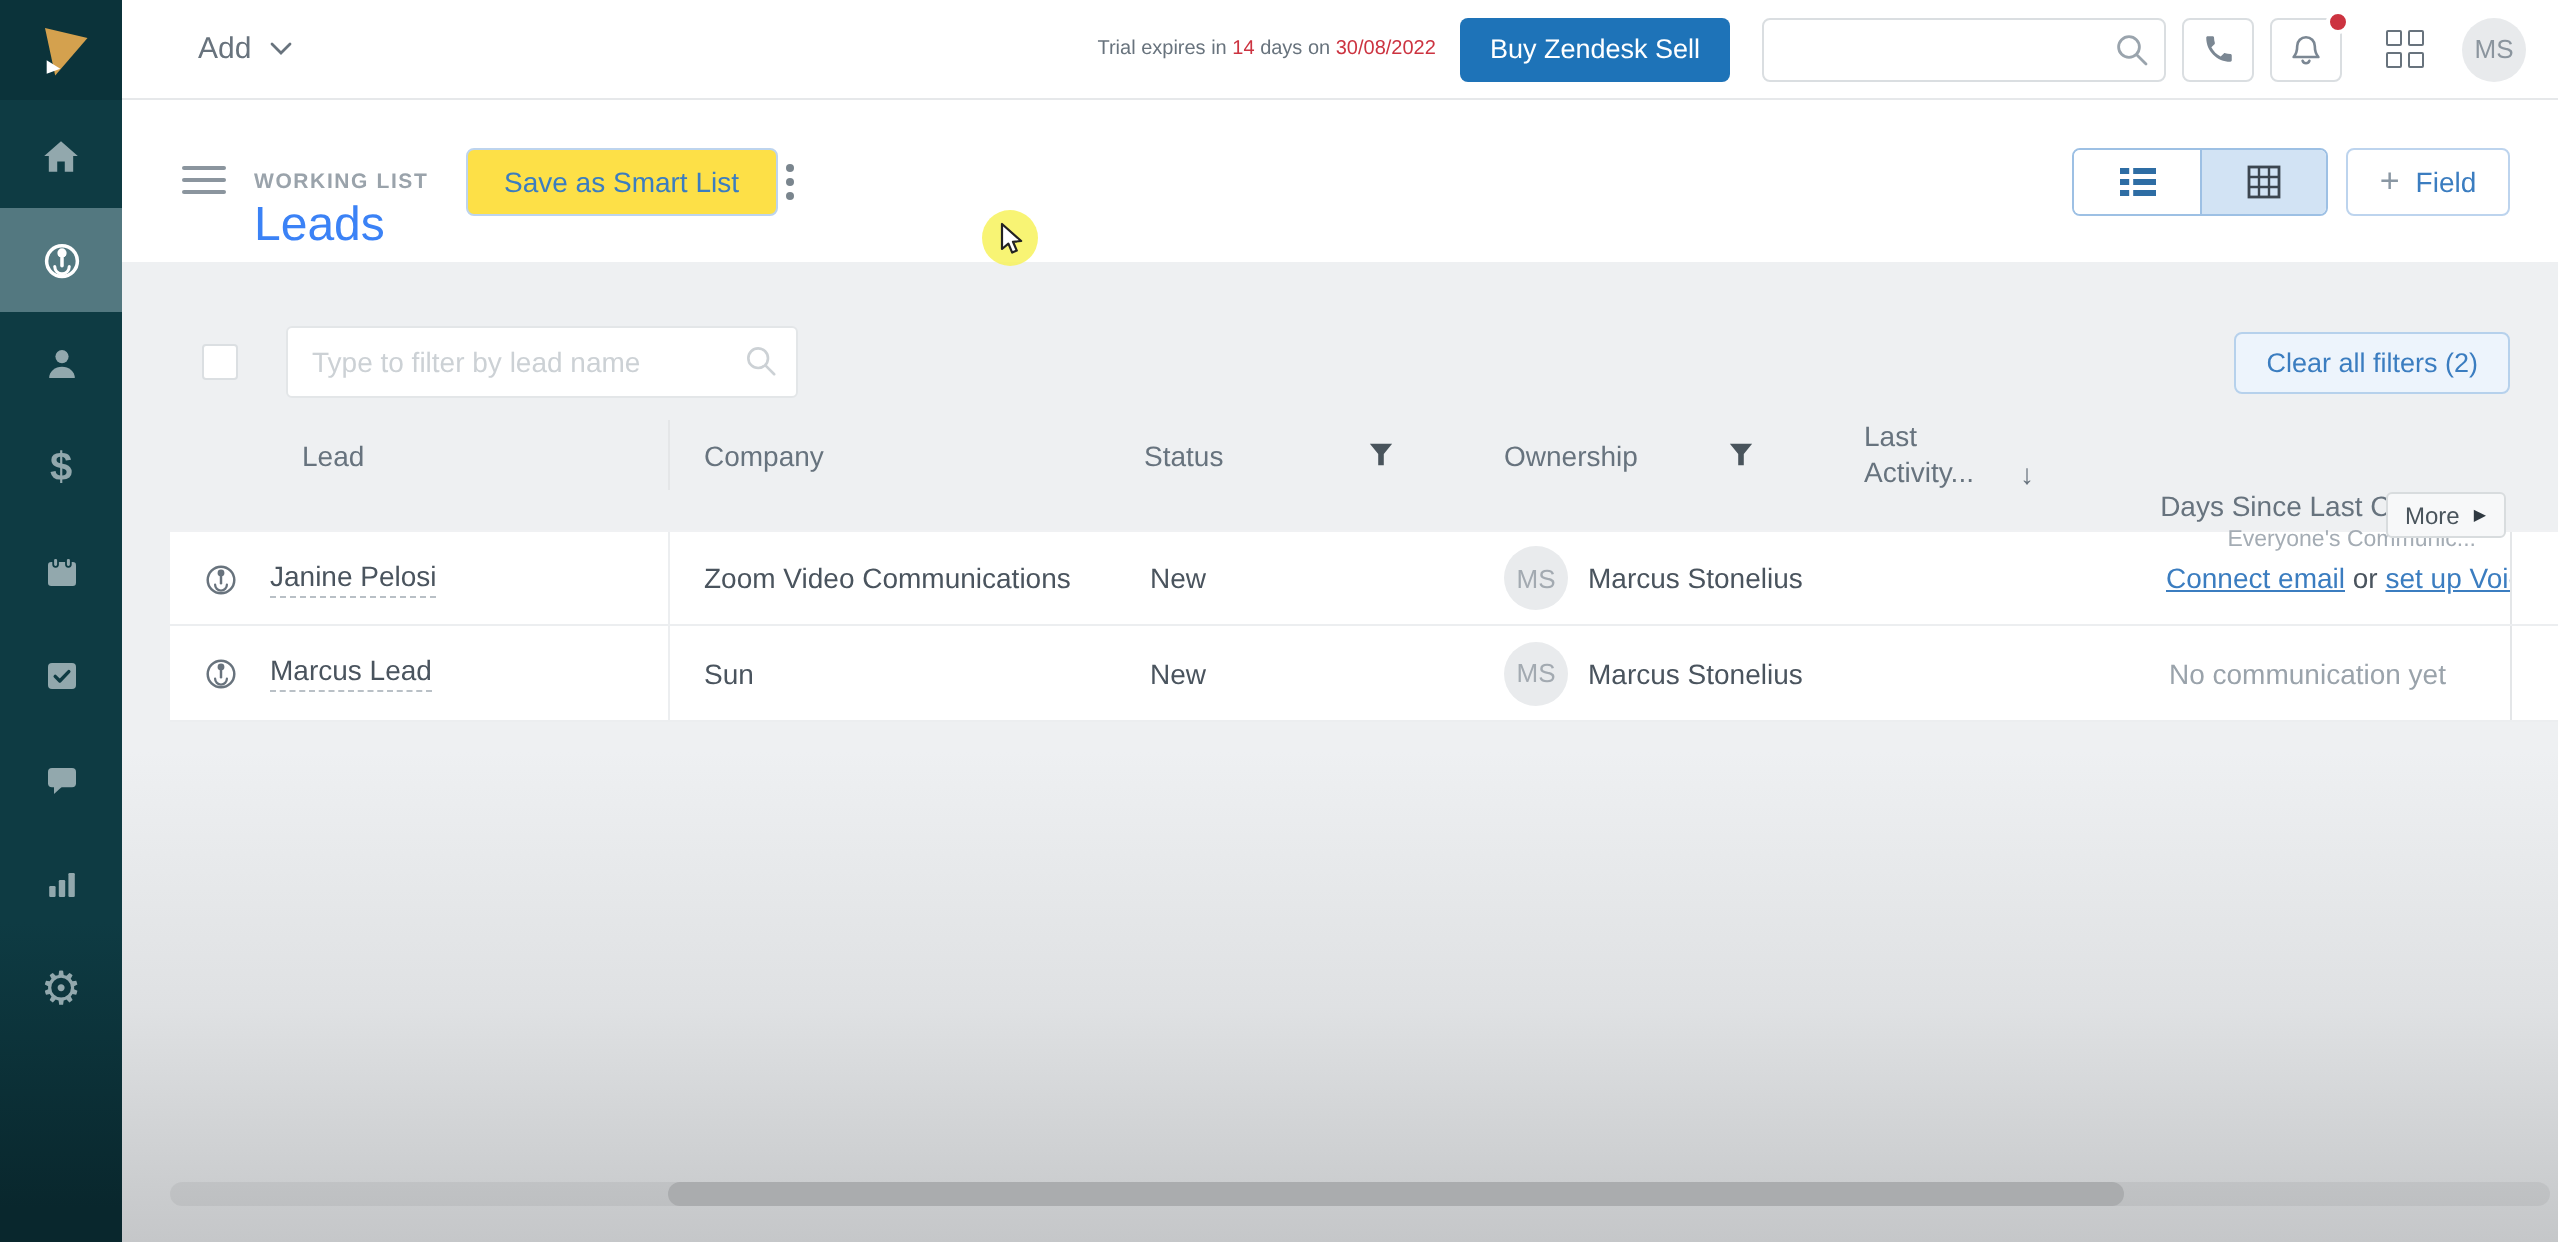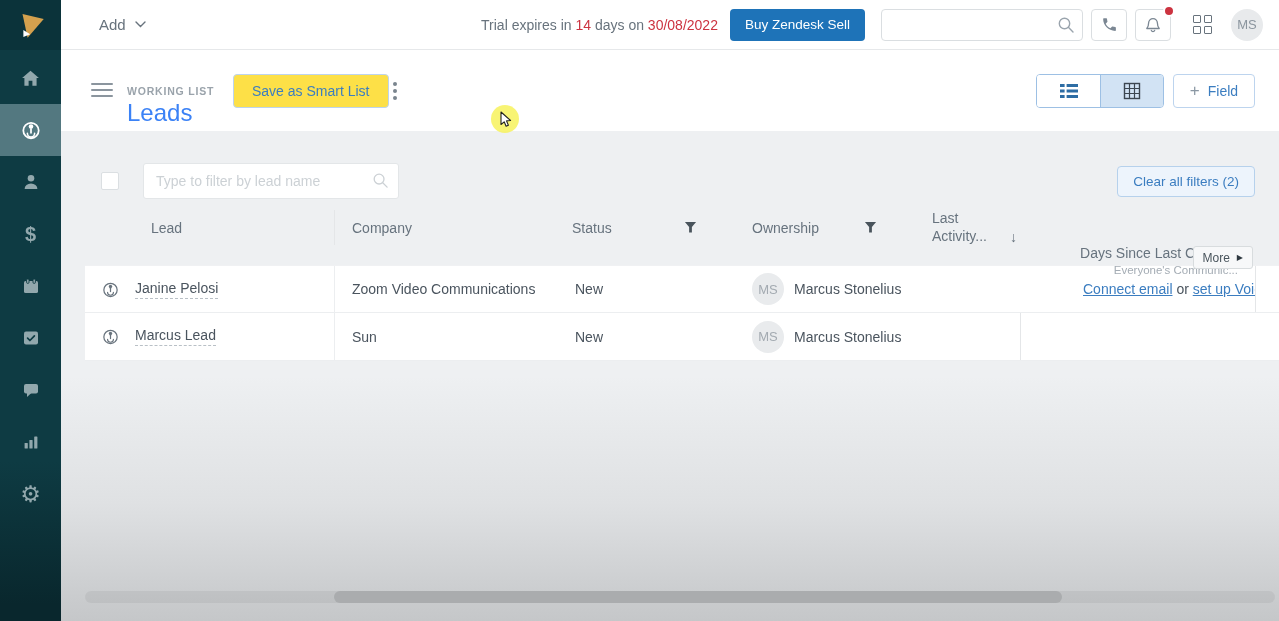--- a/index.html
+++ b/index.html
@@ -8,21 +8,21 @@
   .screen { position:relative; width:1279px; height:552px; background:#fff; }
 
   
   .topbar { position:absolute; left:0; top:0; width:1279px; height:50px; background:#fff;
     border-bottom:1px solid #e6e8ea; display:flex; align-items:center; z-index:30; }
   .logo { width:61px; height:50px; background:#0b333a; display:flex; align-items:center;
     justify-content:center; flex:0 0 61px; }
   .add-btn { display:flex; align-items:center; gap:9px; margin-left:38px; background:none;
     border:none; color:#68737d; font-size:15px; cursor:pointer; font-family:inherit; }
   .topbar-right { margin-left:auto; display:flex; align-items:center; gap:8px; padding-right:16px; }
-  .trial-text { font-size:14px; color:#68737d; margin-right:4px; white-space:nowrap; }
+  .trial-text { font-size:10px; color:#68737d; margin-right:4px; white-space:nowrap; }
   .trial-text .red { color:#cc3340; }
   .buy-btn { height:32px; padding:0 15px; background:#1e73b8; color:#fff; border:none;
     border-radius:4px; font-size:13.5px; cursor:pointer; margin-right:8px; font-family:inherit; }
   .search-box { position:relative; width:202px; height:32px; }
   .search-box input { width:100%; height:100%; border:1px solid #dadee1; border-radius:4px;
     padding:0 30px 0 10px; font-size:13px; color:#2f3941; outline:none; font-family:inherit; }
   .search-box svg { position:absolute; right:8px; top:7px; }
   .icon-btn { width:36px; height:32px; background:#fff; border:1px solid #dadee1;
     border-radius:4px; display:flex; align-items:center; justify-content:center;
     cursor:pointer; position:relative; }
@@ -364,20 +364,21 @@
             <div class="td td-name">
               <span class="nm">Marcus Lead</span>
             </div>
             <div class="td td-company">Sun</div>
             <div class="td td-status">New</div>
             <div class="td td-owner">
               <span class="owner-avatar">MS</span>
               <span>Marcus Stonelius</span>
             </div>
             <div class="td"></div>
+            <div class="td td-comm muted">No communication yet</div>
             <div class="td sliver"></div>
           </div>
         </div>
       </div>
 
       <button class="more-btn">
         <span>More</span>
         <span class="tri">▶</span>
       </button>
 

